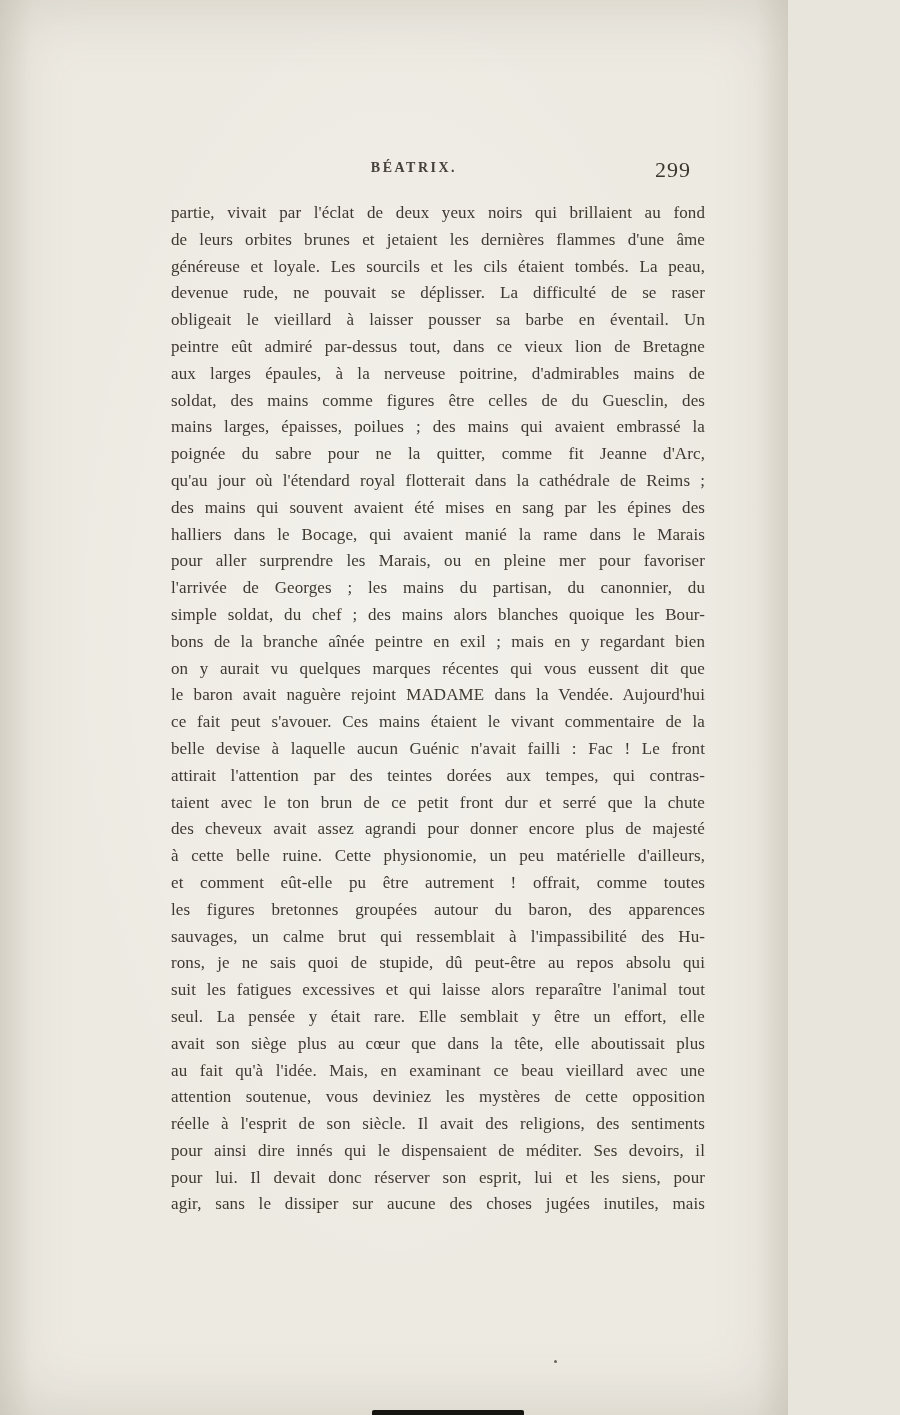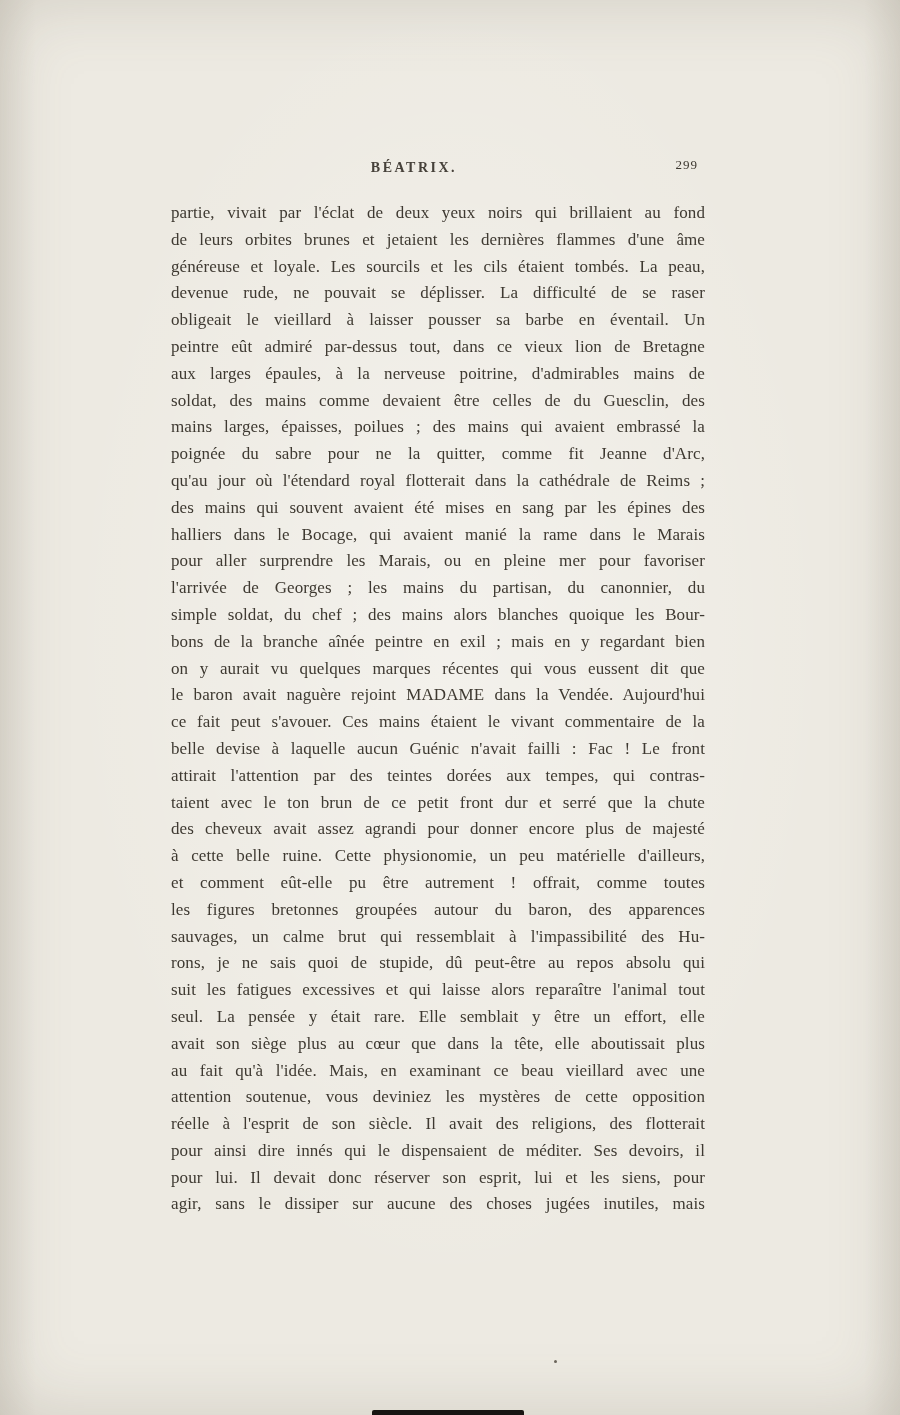--- a/index.html
+++ b/index.html
@@ -2,21 +2,21 @@
 <html><head>
 <meta charset="utf-8">
 <style>
   html, body {
     margin: 0;
     padding: 0;
     background: #e8e5dd;
   }
   .scan-page {
     position: relative;
-    width: 900px;
+    width: 788px;
     height: 1415px;
     background:
       radial-gradient(ellipse at 50% 45%, rgba(255,255,255,0.35) 0%, rgba(255,255,255,0) 60%),
       linear-gradient(to right, rgba(120,110,92,0.10) 0%, rgba(120,110,92,0) 4%, rgba(120,110,92,0) 96%, rgba(120,110,92,0.10) 100%),
       #edeae2;
     box-shadow: inset 0 0 70px rgba(110,100,82,0.22);
     overflow: hidden;
     font-family: "Liberation Serif", "DejaVu Serif", serif;
     color: #3e3931;
   }
@@ -36,23 +36,23 @@
     left: 0;
     right: 0;
     text-align: center;
     font-size: 14px;
     letter-spacing: 2.5px;
     font-weight: bold;
     color: #46413a;
   }
   .running-number {
     position: absolute;
-    right: 7px;
+    right: 14px;
     top: -3px;
-    font-size: 13px;
+    font-size: 22px;
     letter-spacing: 1px;
     color: #3c372f;
   }
   .text-block {
     width: 582px;
   }
   .line {
     font-size: 17px;
     line-height: 26.8px;
     text-align: justify;
@@ -95,21 +95,21 @@
     </div>
 
     <div class="text-block">
         <div class="line">partie, vivait par l'éclat de deux yeux noirs qui brillaient au fond</div>
         <div class="line">de leurs orbites brunes et jetaient les dernières flammes d'une âme</div>
         <div class="line">généreuse et loyale. Les sourcils et les cils étaient tombés. La peau,</div>
         <div class="line">devenue rude, ne pouvait se déplisser. La difficulté de se raser</div>
         <div class="line">obligeait le vieillard à laisser pousser sa barbe en éventail. Un</div>
         <div class="line">peintre eût admiré par-dessus tout, dans ce vieux lion de Bretagne</div>
         <div class="line">aux larges épaules, à la nerveuse poitrine, d'admirables mains de</div>
-        <div class="line">soldat, des mains comme devaient être celles de du Guesclin, des</div>
+        <div class="line">soldat, des mains comme figures être celles de du Guesclin, des</div>
         <div class="line">mains larges, épaisses, poilues ; des mains qui avaient embrassé la</div>
         <div class="line">poignée du sabre pour ne la quitter, comme fit Jeanne d'Arc,</div>
         <div class="line">qu'au jour où l'étendard royal flotterait dans la cathédrale de Reims ;</div>
         <div class="line">des mains qui souvent avaient été mises en sang par les épines des</div>
         <div class="line">halliers dans le Bocage, qui avaient manié la rame dans le Marais</div>
         <div class="line">pour aller surprendre les Marais, ou en pleine mer pour favoriser</div>
         <div class="line">l'arrivée de Georges ; les mains du partisan, du canonnier, du</div>
         <div class="line">simple soldat, du chef ; des mains alors blanches quoique les Bour-</div>
         <div class="line">bons de la branche aînée peintre en exil ; mais en y regardant bien</div>
         <div class="line">on y aurait vu quelques marques récentes qui vous eussent dit que</div>
@@ -122,21 +122,21 @@
         <div class="line">à cette belle ruine. Cette physionomie, un peu matérielle d'ailleurs,</div>
         <div class="line">et comment eût-elle pu être autrement ! offrait, comme toutes</div>
         <div class="line">les figures bretonnes groupées autour du baron, des apparences</div>
         <div class="line">sauvages, un calme brut qui ressemblait à l'impassibilité des Hu-</div>
         <div class="line">rons, je ne sais quoi de stupide, dû peut-être au repos absolu qui</div>
         <div class="line">suit les fatigues excessives et qui laisse alors reparaître l'animal tout</div>
         <div class="line">seul. La pensée y était rare. Elle semblait y être un effort, elle</div>
         <div class="line">avait son siège plus au cœur que dans la tête, elle aboutissait plus</div>
         <div class="line">au fait qu'à l'idée. Mais, en examinant ce beau vieillard avec une</div>
         <div class="line">attention soutenue, vous deviniez les mystères de cette opposition</div>
-        <div class="line">réelle à l'esprit de son siècle. Il avait des religions, des flotterait</div>
+        <div class="line">réelle à l'esprit de son siècle. Il avait des religions, des sentiments</div>
         <div class="line">pour ainsi dire innés qui le dispensaient de méditer. Ses devoirs, il</div>
         <div class="line">pour lui. Il devait donc réserver son esprit, lui et les siens, pour</div>
         <div class="line">agir, sans le dissiper sur aucune des choses jugées inutiles, mais</div>
       </div>
 
   </div>
 
   <div class="artifact-bottom-line"></div>
   <div class="artifact-speck"></div>
 

